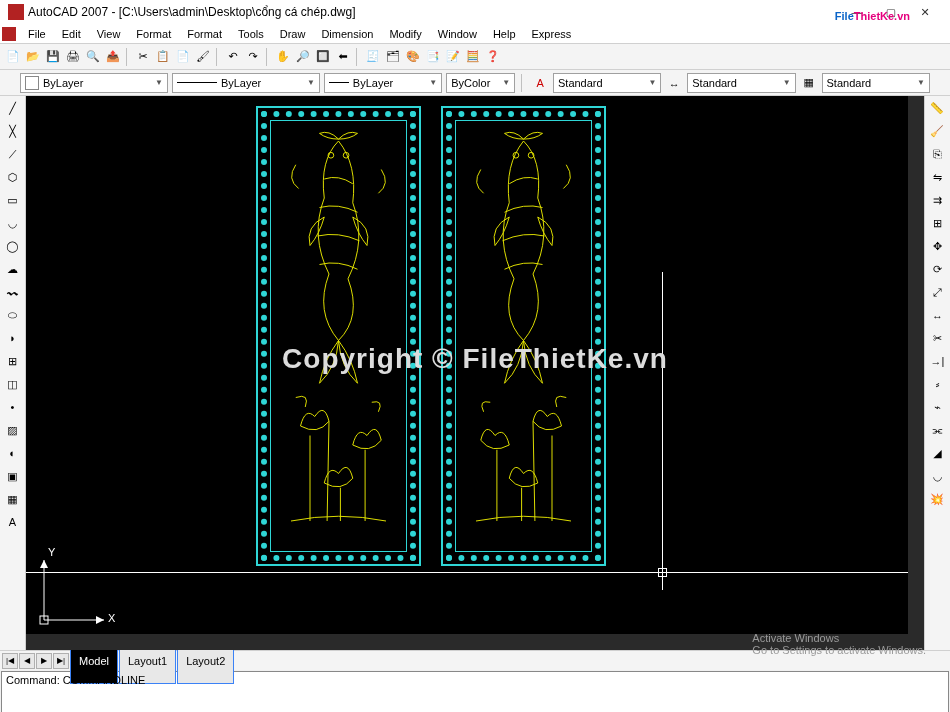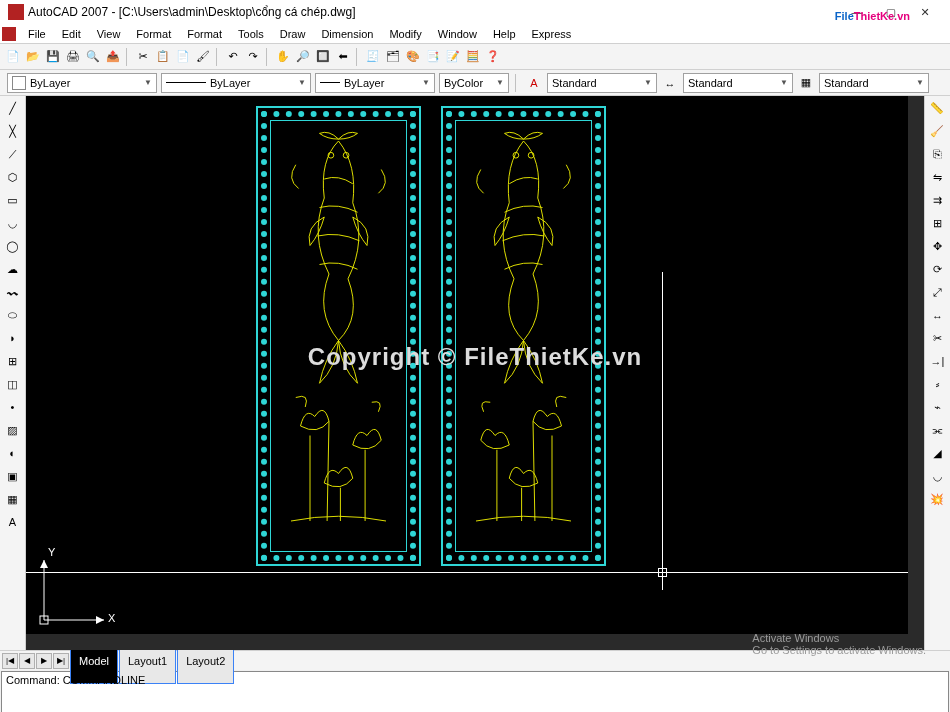--- a/index.html
+++ b/index.html
@@ -11,21 +11,21 @@
 .watermark-logo .f { color: #0a64c8; }
 .watermark-logo .rest { color: #e6007e; }
 .win-controls { display: flex; }
 .win-controls div { width: 34px; height: 20px; display: flex; align-items: center; justify-content: center; color: #333; cursor: pointer; }
 .menubar { height: 20px; background: #fff; display: flex; align-items: center; padding: 0 2px; border-bottom: 1px solid #d0d0d0; }
 .menubar .mi { padding: 2px 8px; cursor: pointer; }
 .menubar .doc-icon { width: 14px; height: 14px; background: #b22222; margin-right: 4px; }
 .toolbar { height: 26px; background: #f4f4f4; display: flex; align-items: center; padding: 2px 4px; gap: 2px; border-bottom: 1px solid #d0d0d0; }
 .tbtn { width: 18px; height: 18px; display: flex; align-items: center; justify-content: center; border: 1px solid transparent; cursor: pointer; }
 .tsep { width: 4px; height: 18px; border-left: 1px solid #c0c0c0; margin: 0 2px; }
-.propbar { height: 26px; background: #f4f4f4; display: flex; align-items: center; padding: 2px 7px; gap: 4px; border-bottom: 1px solid #d0d0d0; }
+.propbar { height: 26px; background: #f4f4f4; display: flex; align-items: center; padding: 2px 20px; gap: 4px; border-bottom: 1px solid #d0d0d0; }
 .dropdown { height: 20px; border: 1px solid #a0a0a0; background: #fff; display: flex; align-items: center; padding: 0 4px; gap: 4px; cursor: pointer; }
 .dropdown .arrow { margin-left: auto; font-size: 8px; color: #555; }
 .swatch { width: 14px; height: 14px; display: inline-block; border: 1px solid #888; }
 .workarea { display: flex; height: 554px; }
 .side-toolbar { width: 26px; background: #f4f4f4; display: flex; flex-direction: column; align-items: center; padding: 2px 0; gap: 3px; border-right: 1px solid #d0d0d0; }
 .side-toolbar.right { border-left: 1px solid #d0d0d0; border-right: none; }
 .stbtn { width: 20px; height: 20px; display: flex; align-items: center; justify-content: center; cursor: pointer; }
 .canvas-wrap { flex: 1; background: #000; position: relative; overflow: hidden; }
 .panel { position: absolute; border: 2px solid #2fd6d6; background: #000; }
 .panel.p1 { left: 230px; top: 10px; width: 165px; height: 460px; }
@@ -41,21 +41,21 @@
 .tabsrow { height: 20px; background: #f4f4f4; display: flex; align-items: center; border-top: 1px solid #d0d0d0; padding-left: 2px; }
 .tab-nav { width: 16px; height: 16px; display: flex; align-items: center; justify-content: center; border: 1px solid #b0b0b0; background: #e8e8e8; margin-right: 1px; cursor: pointer; font-size: 8px; }
 .layout-tab { padding: 16px 8px; border: 1px solid #3b82f6; background: #e8e8e8; cursor: pointer; margin-right: 1px; }
 .layout-tab.active { background: #000; color: #fff; }
 .cmdarea { height: 44px; background: #fff; border: 1px solid #888; margin: 1px; padding: 2px 4px; font-family: "Courier New", monospace; font-size: 12px; overflow: hidden; }
 .cmdline { white-space: pre; }
 .cmd-input-line { display: flex; }
 .cmd-input-line input { flex: 1; border: none; outline: none; font-family: inherit; font-size: inherit; }
 .activate { position: absolute; right: 24px; bottom: 56px; color: #9a9a9a; font-size: 14px; text-align: left; pointer-events: none; }
 .activate .sub { font-size: 11px; }
-.copyright { position: absolute; left: 50%; top: 50%; transform: translate(-50%, -30px); color: #dcdcdc; font-size: 24px; font-weight: 600; letter-spacing: 1px; pointer-events: none; text-align: center; }
+.copyright { position: absolute; left: 50%; top: 50%; transform: translate(-50%, -30px); color: #dcdcdc; font-size: 28px; font-weight: 600; letter-spacing: 1px; pointer-events: none; text-align: center; }
 svg.koi { position: absolute; inset: 14px; }
 svg.koi path, svg.koi circle, svg.koi line { stroke: #e8e800; stroke-width: 1; fill: none; }
 </style>
 </head>
 <body>
 
 <div class="titlebar">
   <span class="app-icon"></span>
   <span class="title">AutoCAD 2007 - [C:\Users\admin\Desktop\cổng cá chép.dwg]</span>
   <div class="watermark-logo">

